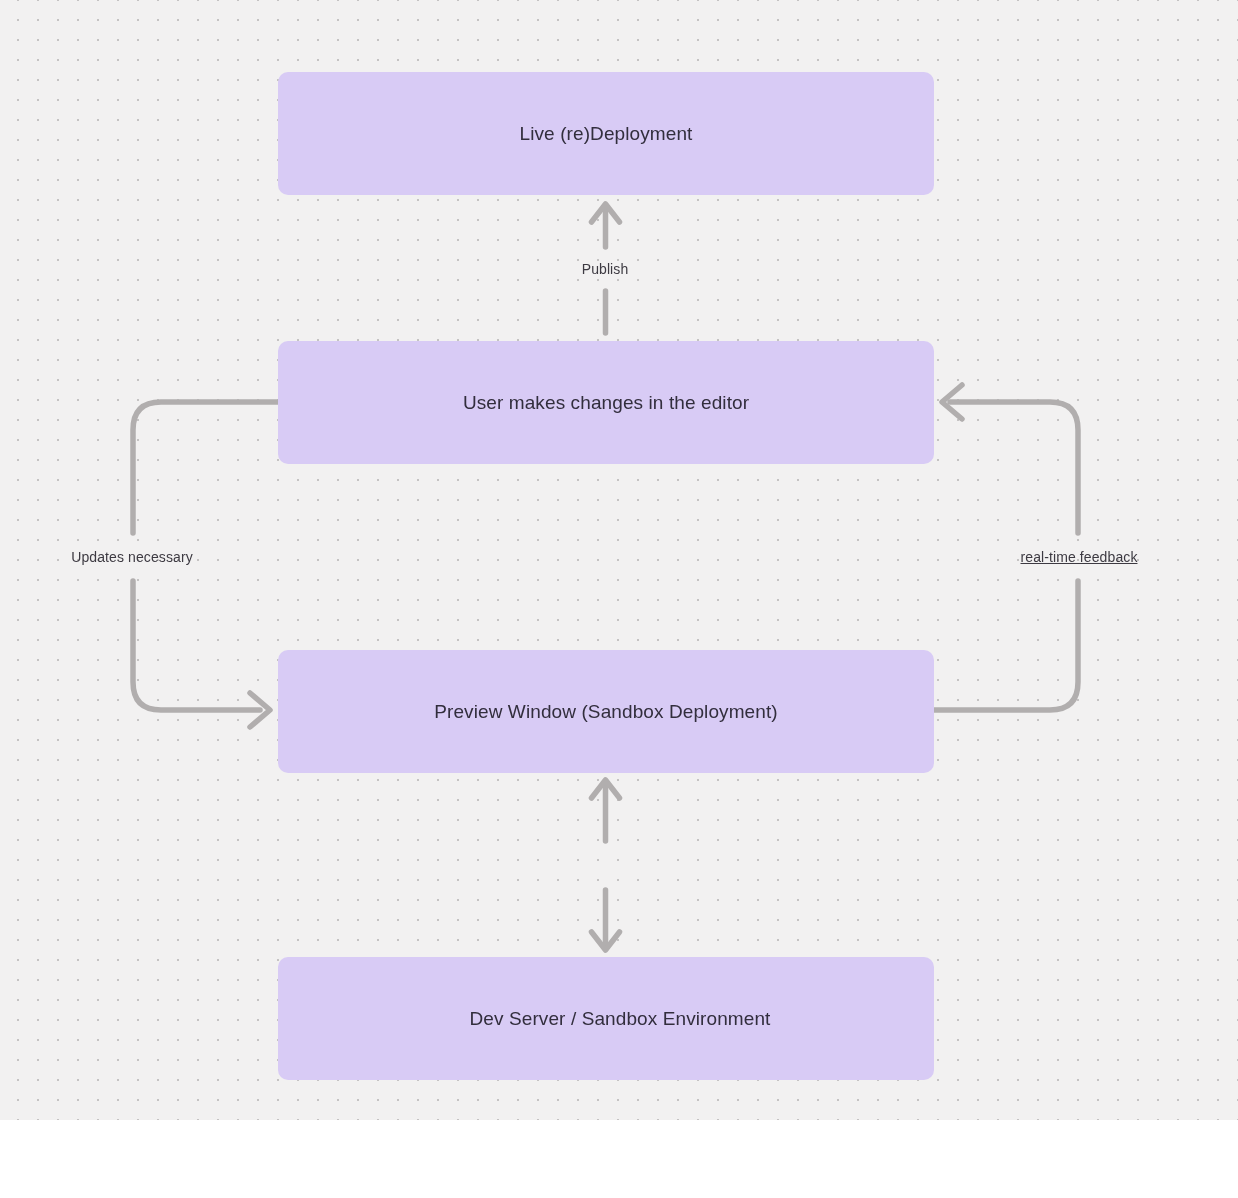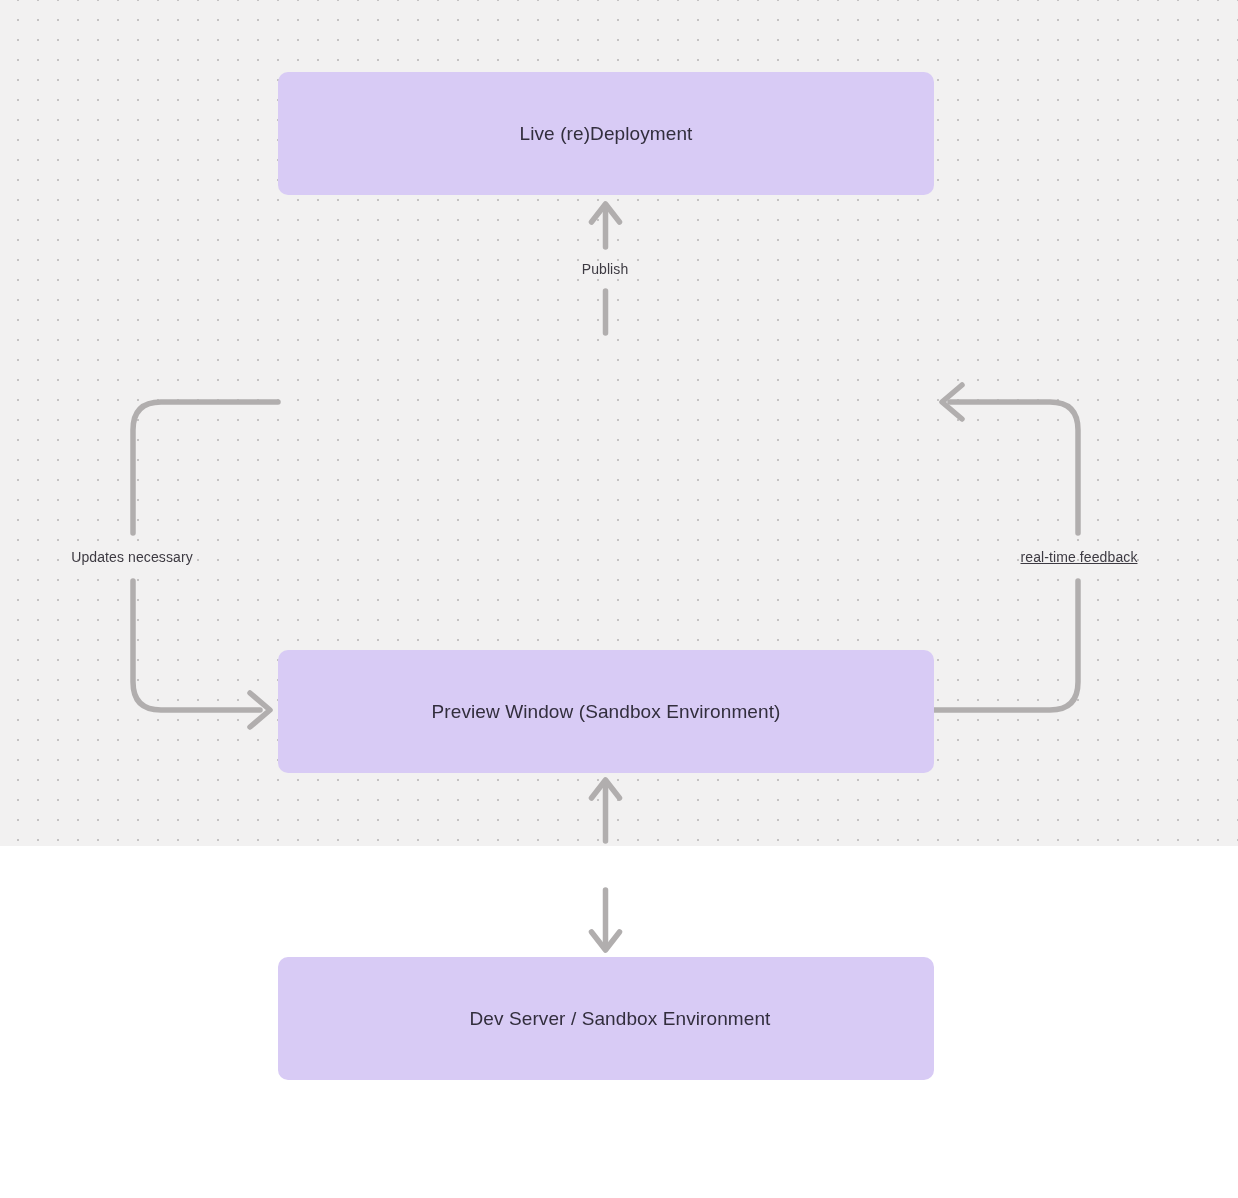--- a/index.html
+++ b/index.html
@@ -11,21 +11,21 @@
     --label-text: #3d3a42;
   }
   * { margin: 0; padding: 0; box-sizing: border-box; }
   html, body { width: 1238px; height: 1198px; overflow: hidden; }
   body {
     font-family: "Liberation Sans", "DejaVu Sans", sans-serif;
   }
   .canvas {
     position: relative;
     width: 1238px;
-    height: 846px;
+    height: 1120px;
     background-color: var(--canvas-bg);
     background-image: radial-gradient(circle, var(--dot-color) 1.3px, transparent 1.5px);
     background-size: 20px 20px;
     background-position: 8px 10px;
   }
   .edges-svg {
     position: absolute;
     left: 0; top: 0;
     width: 1238px;
     height: 1198px;
@@ -99,23 +99,26 @@
       <path d="M591.5,798 L605.5,780 L619.5,798"></path>
       <path d="M605.5,890 L605.5,947"></path>
       <path d="M591.5,932 L605.5,950 L619.5,932"></path>
     </g>
   </svg>
 
   <div class="node node-live-deployment">
     <span>Live (re)Deployment</span>
   </div>
 
+  <div class="node node-user-changes">
+    <span>User makes changes in the editor</span>
+  </div>
 
   <div class="node node-preview-window">
-    <span>Preview Window (Sandbox Environment)</span>
+    <span>Preview Window (Sandbox Deployment)</span>
   </div>
 
   <div class="node node-dev-server">
     <span>Dev Server / Sandbox Environment</span>
   </div>
 
   <div class="edge-label edge-label-publish">Publish</div>
   <div class="edge-label edge-label-updates">Updates necessary</div>
   <div class="edge-label edge-label-feedback">real-time feedback</div>
 

